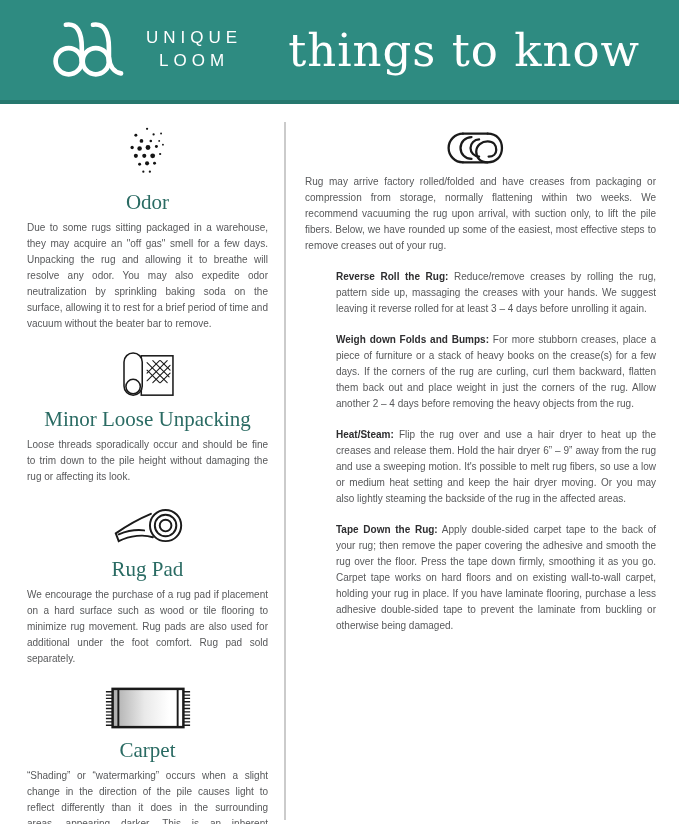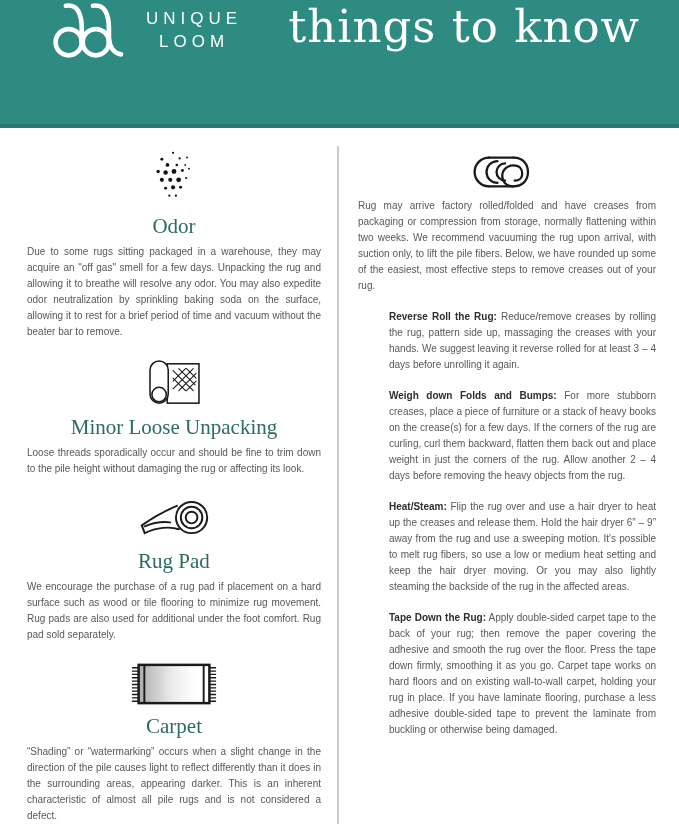--- a/index.html
+++ b/index.html
@@ -5,25 +5,25 @@
   * { margin: 0; padding: 0; box-sizing: border-box; }
   html, body { background: #ffffff; }
   body {
     width: 679px; height: 824px;
     overflow: hidden;
     font-family: "Liberation Sans", sans-serif;
     position: relative;
   }
   
   .header {
-    height: 128px;
+    height: 104px;
     background: #2E8B81;
     border-bottom: 4px solid #26776E;
     display: flex;
-    align-items: flex-start;
+    align-items: center;
     color: #fff;
   }
   .logo-wrap { display: flex; align-items: center; margin-left: 50px; }
   .logo-svg { display: block; }
   .brand-text {
     margin-left: 10px;
     text-align: center;
     font-size: 17px;
     letter-spacing: 5px;
     line-height: 1.35;
@@ -32,21 +32,21 @@
   .header-title {
     font-family: "DejaVu Serif", "Liberation Serif", serif;
     font-size: 45px;
     font-weight: normal;
     letter-spacing: 1px;
     margin-left: 46px;
     white-space: nowrap;
   }
   
   .columns { display: flex; padding-top: 14px; height: 716px; }
-  .col-left  { width: 337px; padding: 0 16px 0 27px; }
+  .col-left  { width: 284px; padding: 0 16px 0 27px; }
   .v-divider { width: 2px; background: #cbcbcb; margin-top: 4px; }
   .col-right { flex: 1; padding: 0 23px 0 19px; }
 
   .section { text-align: center; }
   .icon-box { display: inline-block; margin: 6px auto 2px; }
   .section h2 {
     font-family: "Liberation Serif", serif;
     font-weight: normal;
     font-size: 21px;
     color: #2A6B63;

